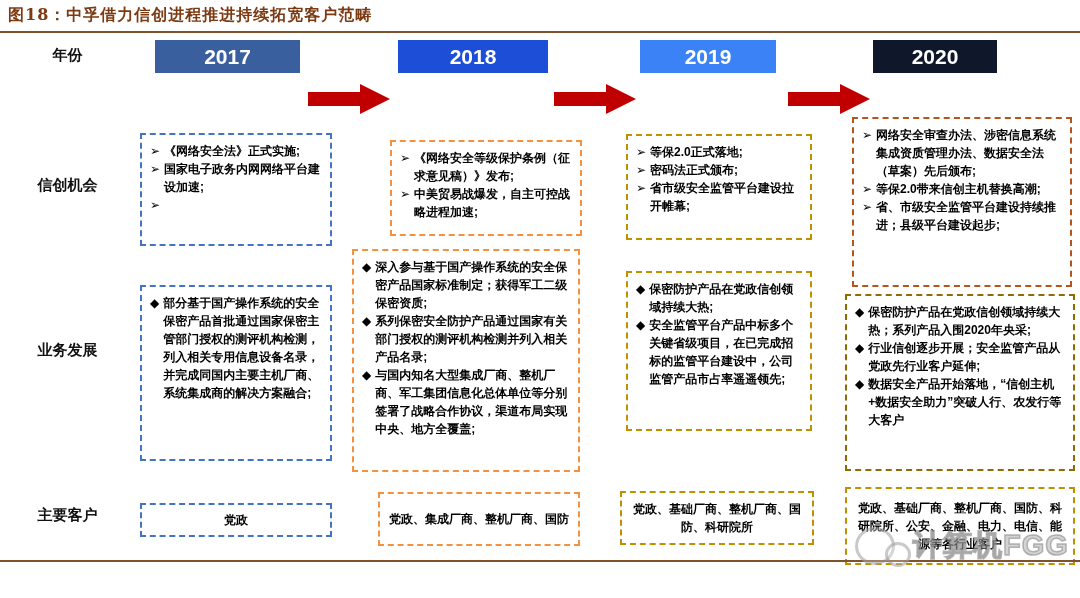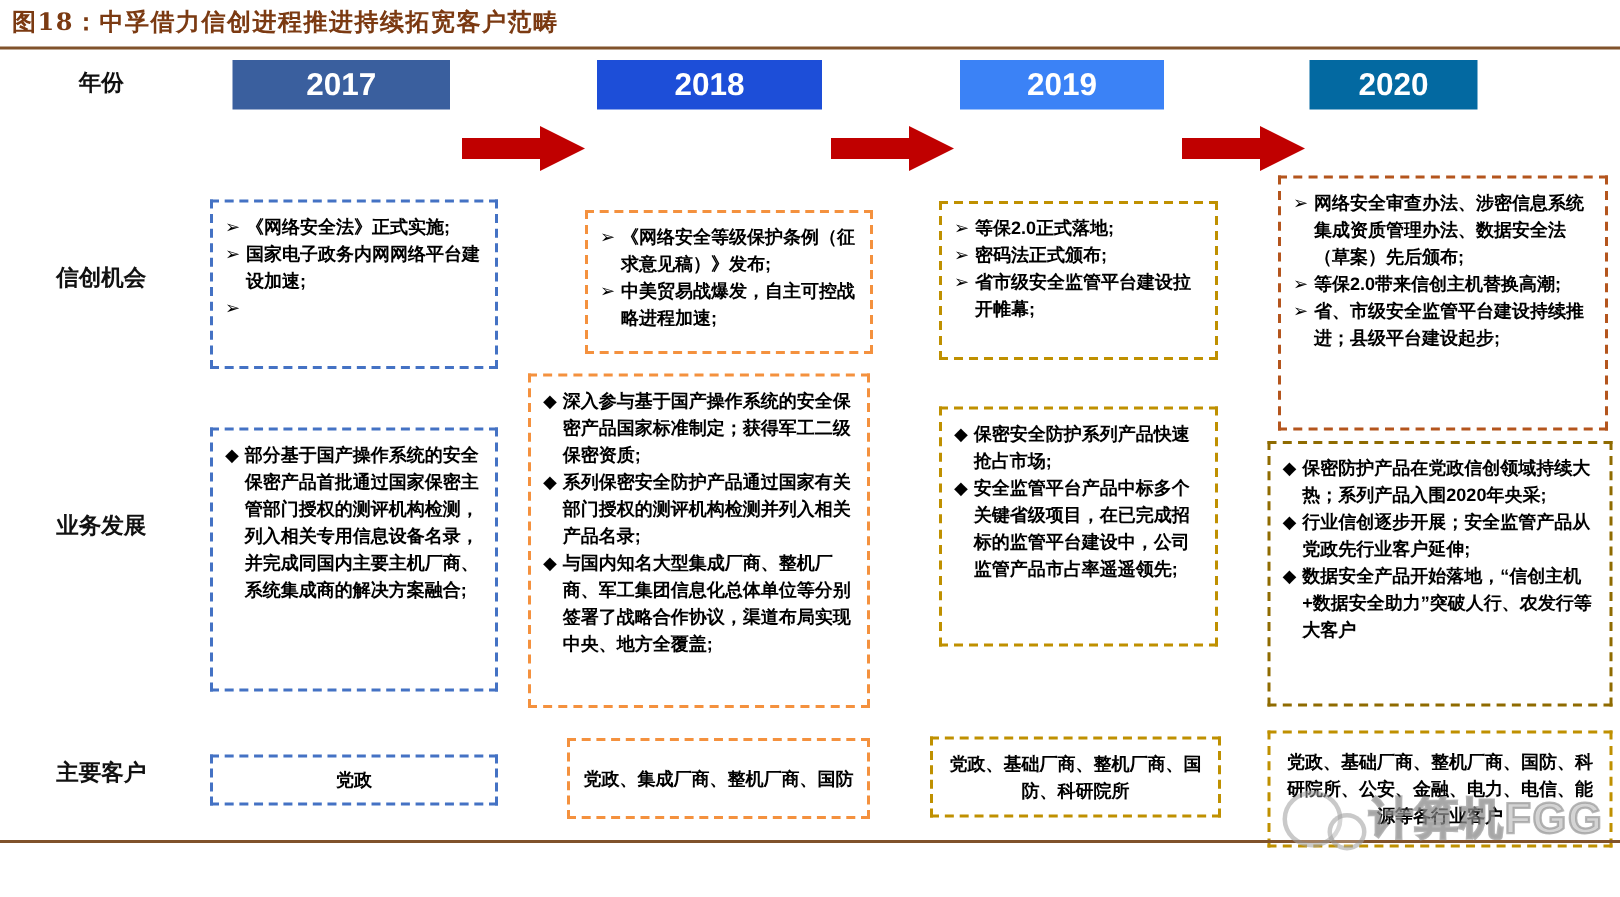--- a/index.html
+++ b/index.html
@@ -18,21 +18,21 @@
     position:absolute;left:0;width:135px;text-align:center;
     font-weight:700;font-size:15px;color:#111;
   }
   .yearbar{
     position:absolute;top:40px;height:33px;display:flex;align-items:center;justify-content:center;
     color:#ffffff;font-size:21px;font-weight:700;
   }
   .yb-2017{left:155px;width:145px;background:#3A5F9E;}
   .yb-2018{left:398px;width:150px;background:#1d4ed8;}
   .yb-2019{left:640px;width:136px;background:#3b82f6;}
-  .yb-2020{left:873px;width:112px;background:#0369a1;}
+  .yb-2020{left:873px;width:124px;background:#0f172a;}
   .arrow{position:absolute;top:84px;width:82px;height:30px;}
   .arrow .shaft{position:absolute;left:0;top:8px;width:52px;height:14px;background:#C00000;}
   .arrow .head{
     position:absolute;left:52px;top:0;width:0;height:0;
     border-top:15px solid transparent;border-bottom:15px solid transparent;border-left:30px solid #C00000;
   }
   .ar1{left:308px;} .ar2{left:554px;} .ar3{left:788px;}
   .box{
     position:absolute;border:2px dashed;background:#ffffff;box-sizing:border-box;
     padding:7px 8px;font-weight:700;font-size:12px;line-height:1.5;color:#000;
@@ -181,21 +181,21 @@
         <span>系列保密安全防护产品通过国家有关部门授权的测评机构检测并列入相关产品名录;</span>
       </div>
     <div class="item">
         <span class="bul">◆</span>
         <span>与国内知名大型集成厂商、整机厂商、军工集团信息化总体单位等分别签署了战略合作协议，渠道布局实现中央、地方全覆盖;</span>
       </div>
   </div>
   <div class="box b-gold bu3">
     <div class="item">
         <span class="bul">◆</span>
-        <span>保密安全防护系列产品快速抢占市场;</span>
+        <span>保密防护产品在党政信创领域持续大热;</span>
       </div>
     <div class="item">
         <span class="bul">◆</span>
         <span>安全监管平台产品中标多个关键省级项目，在已完成招标的监管平台建设中，公司监管产品市占率遥遥领先;</span>
       </div>
   </div>
   <div class="box b-dgold bu4">
     <div class="item">
         <span class="bul">◆</span>
         <span>保密防护产品在党政信创领域持续大热；系列产品入围2020年央采;</span>

